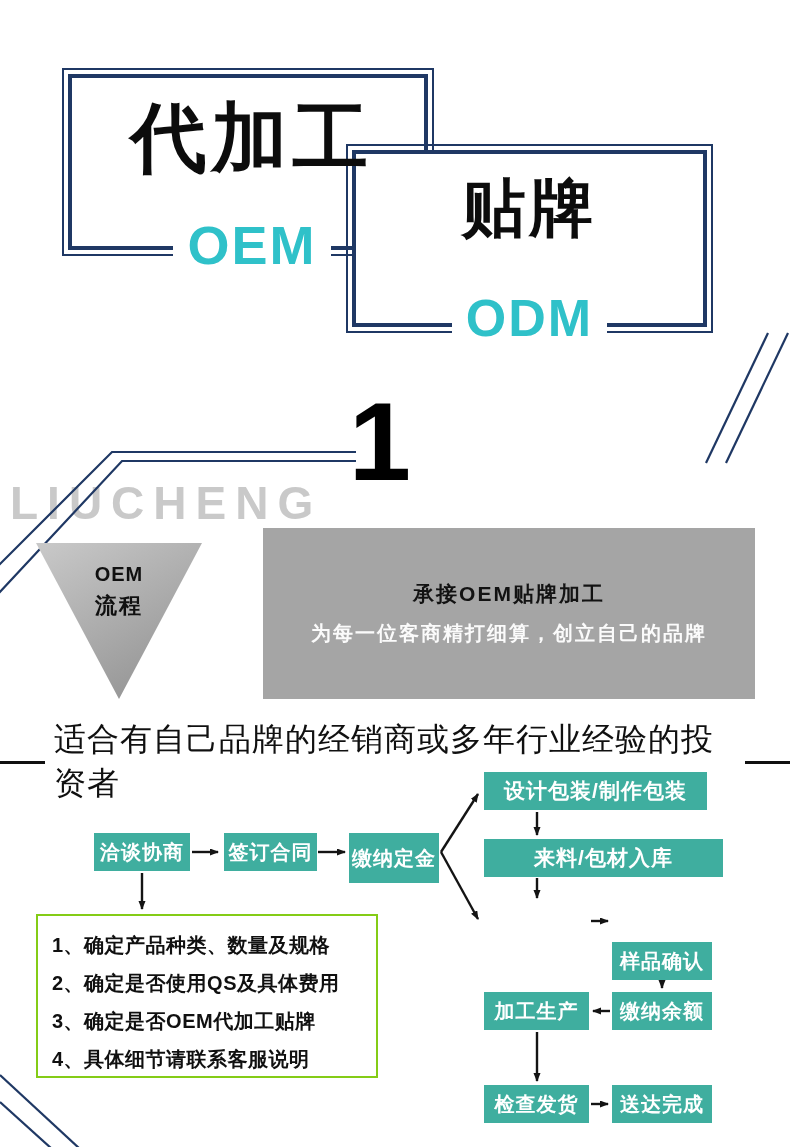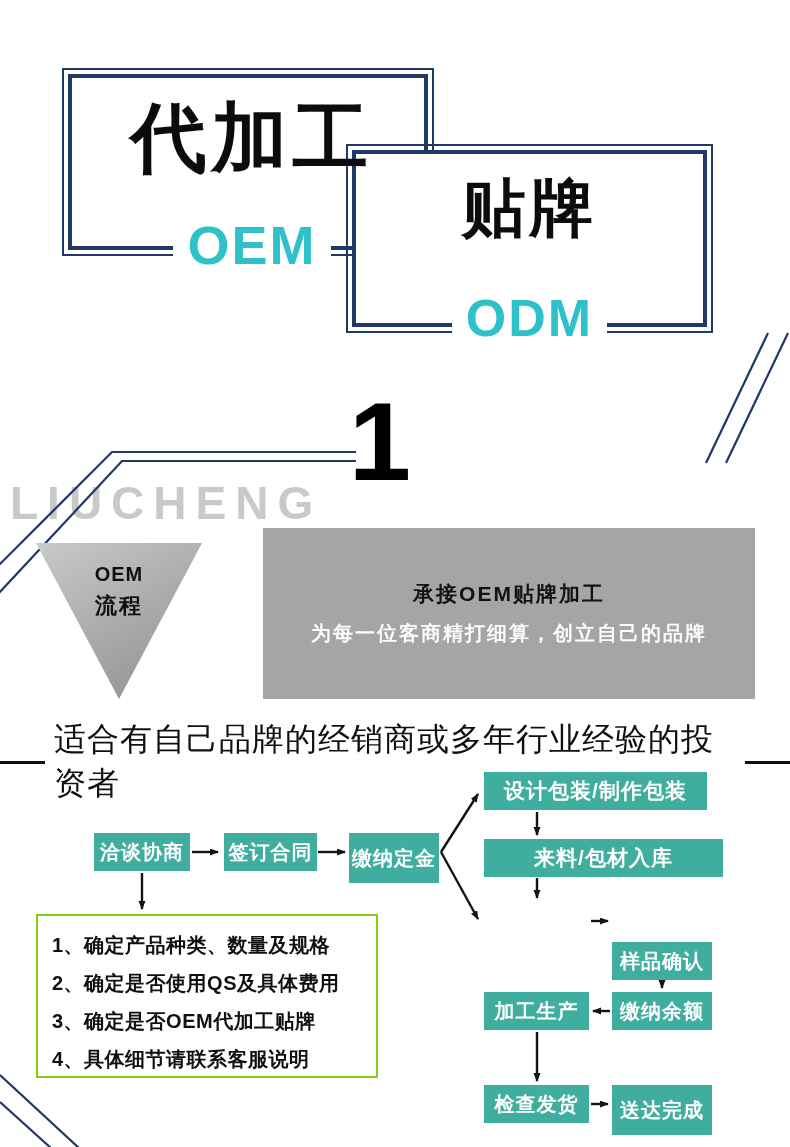--- a/index.html
+++ b/index.html
@@ -125,21 +125,21 @@
 
   <div class="node" style="left:94px;top:833px;width:96px;height:38px;">洽谈协商</div>
   <div class="node" style="left:224px;top:833px;width:93px;height:38px;">签订合同</div>
   <div class="node" style="left:349px;top:833px;width:90px;height:50px;">缴纳定金</div>
   <div class="node wide" style="left:484px;top:772px;width:223px;height:38px;">设计包装/制作包装</div>
   <div class="node wide" style="left:484px;top:839px;width:239px;height:38px;">来料/包材入库</div>
   <div class="node" style="left:612px;top:902px;width:100px;height:38px;margin-top:40px;">样品确认</div>
   <div class="node" style="left:612px;top:992px;width:100px;height:38px;">缴纳余额</div>
   <div class="node" style="left:484px;top:992px;width:105px;height:38px;">加工生产</div>
   <div class="node" style="left:484px;top:1085px;width:105px;height:38px;">检查发货</div>
-  <div class="node" style="left:612px;top:1085px;width:100px;height:50px;">送达完成</div>
+  <div class="node" style="left:612px;top:1085px;width:100px;height:38px;">送达完成</div>
 
   <div class="checklist">
     <div class="item">1、确定产品种类、数量及规格</div>
     <div class="item">2、确定是否使用QS及具体费用</div>
     <div class="item">3、确定是否OEM代加工贴牌</div>
     <div class="item">4、具体细节请联系客服说明</div>
   </div>
 
 </div>
 

